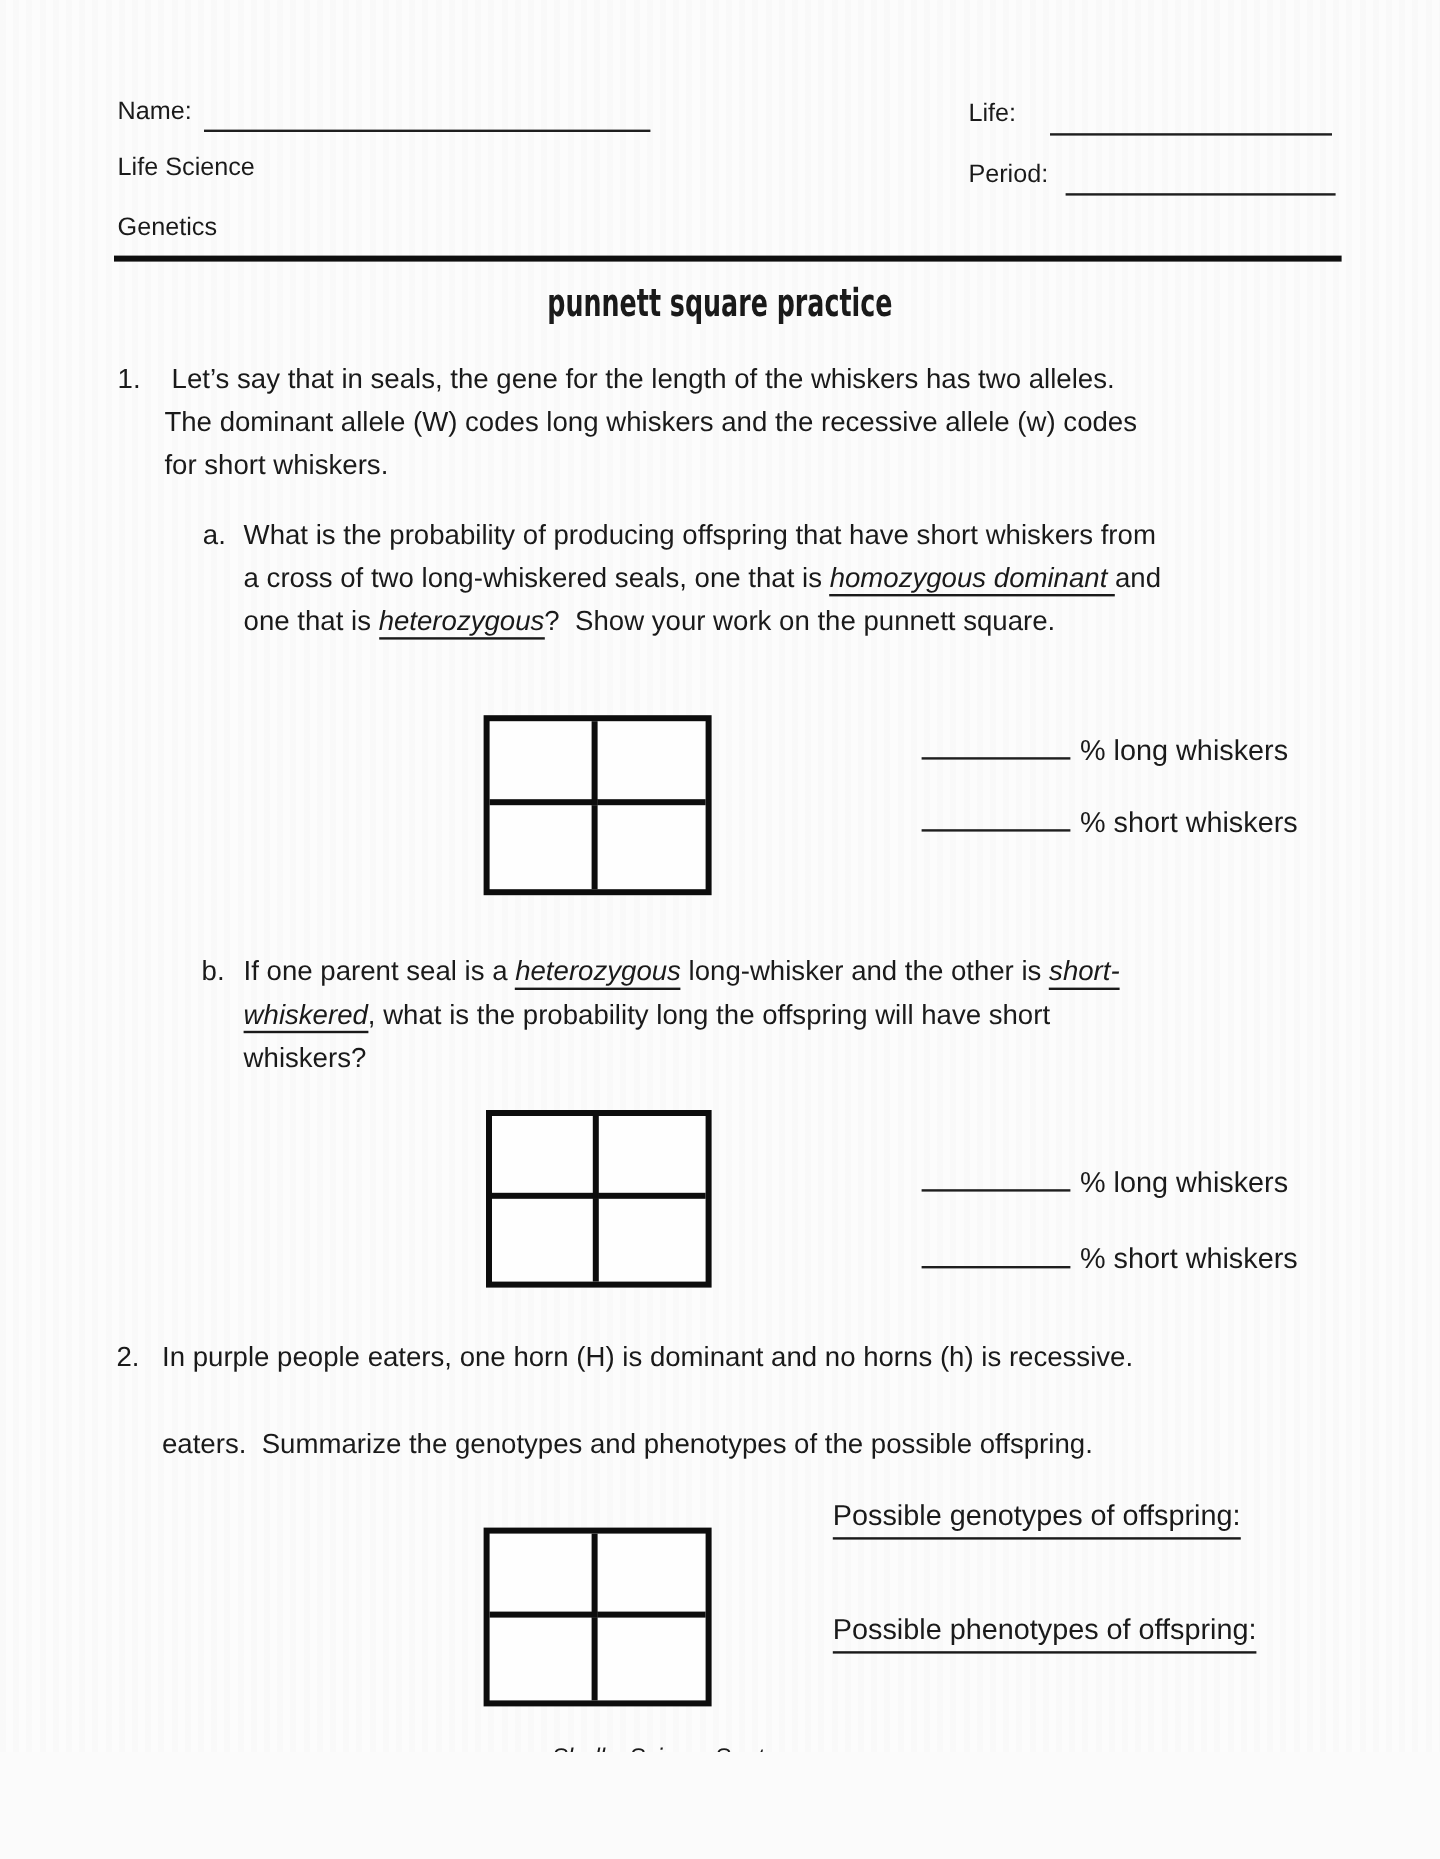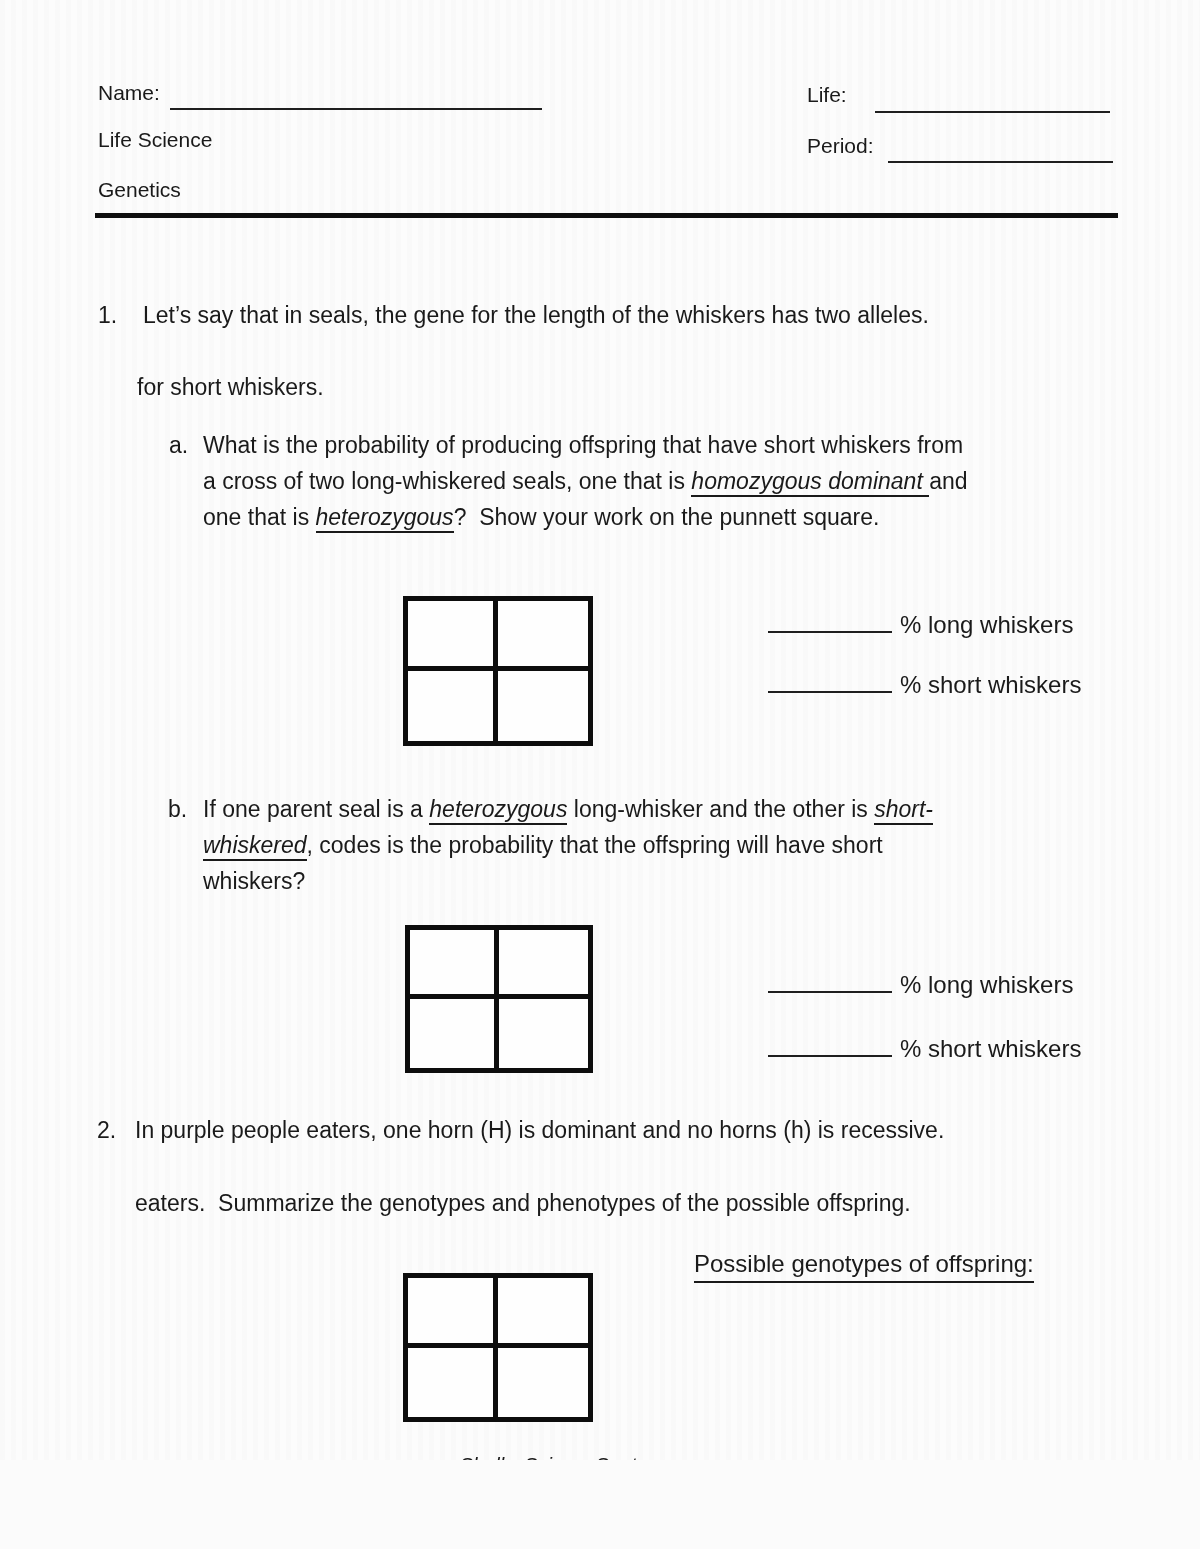--- a/index.html
+++ b/index.html
@@ -57,23 +57,25 @@
 
   <div class="abs hdr-label" style="left:98px;top:126px">Life Science</div>
 
   <div class="abs hdr-label" style="left:807px;top:132px">Period:</div>
   <div class="blank" style="left:888px;top:137px;width:225px"></div>
 
   <div class="abs hdr-label" style="left:98px;top:176px">Genetics</div>
 
   <div class="rule"></div>
 
+  <div class="title-wrap"><span>punnett square practice</span></div>
 
   <div class="abs body-text" style="left:98px;top:300px">1.</div>
   <div class="abs body-text" style="left:143px;top:300px">Let’s say that in seals, the gene for the length of the whiskers has two alleles.</div>
+  <div class="abs body-text" style="left:137px;top:336px">The dominant allele (W) codes long whiskers and the recessive allele (w) codes</div>
   <div class="abs body-text" style="left:137px;top:372px">for short whiskers.</div>
 
   <div class="abs body-text" style="left:169px;top:430px">a.</div>
   <div class="abs body-text" style="left:203px;top:430px"><span>What is the probability of producing offspring that have short whiskers from</span></div>
   <div class="abs body-text" style="left:203px;top:466px"><span>a cross of two long-whiskered seals, one that is </span><span class="em">homozygous dominant </span><span>and</span></div>
   <div class="abs body-text" style="left:203px;top:502px"><span>one that is </span><span class="em">heterozygous</span><span>?&nbsp; Show your work on the punnett square.</span></div>
 
   <div class="psquare" style="left:403px;top:596px;width:180px;height:140px">
     <div class="cell"></div>
     <div class="cell"></div>
@@ -85,21 +87,21 @@
     <span class="pct-blank"></span>
     <span class="pct-label">% long whiskers</span>
   </div>
   <div class="pct-row" style="left:768px;top:665px">
     <span class="pct-blank"></span>
     <span class="pct-label">% short whiskers</span>
   </div>
 
   <div class="abs body-text" style="left:168px;top:794px">b.</div>
   <div class="abs body-text" style="left:203px;top:794px"><span>If one parent seal is a </span><span class="em">heterozygous</span><span> long-whisker and the other is </span><span class="em">short-</span></div>
-  <div class="abs body-text" style="left:203px;top:830px"><span class="em">whiskered</span><span>, codes is the probability that the offspring will have short</span></div>
+  <div class="abs body-text" style="left:203px;top:830px"><span class="em">whiskered</span><span>, what is the probability long the offspring will have short</span></div>
   <div class="abs body-text" style="left:203px;top:866px"><span>whiskers?</span></div>
 
   <div class="psquare" style="left:405px;top:925px;width:178px;height:138px">
     <div class="cell"></div>
     <div class="cell"></div>
     <div class="cell"></div>
     <div class="cell"></div>
   </div>
 
   <div class="pct-row" style="left:768px;top:965px">
@@ -116,16 +118,17 @@
   <div class="abs body-text" style="left:135px;top:1188px"><span>eaters.&nbsp; Summarize the genotypes and phenotypes of the possible offspring.</span></div>
 
   <div class="psquare" style="left:403px;top:1273px;width:180px;height:139px">
     <div class="cell"></div>
     <div class="cell"></div>
     <div class="cell"></div>
     <div class="cell"></div>
   </div>
 
   <div class="offspring-label" style="left:694px;top:1249px">Possible genotypes of offspring:</div>
+  <div class="offspring-label" style="left:694px;top:1344px">Possible phenotypes of offspring:</div>
 
   <div class="abs footer-text" style="left:412px;top:1452px">www.ShellysScienceSpot.com</div>
 
 </div>
 
 </body></html>

